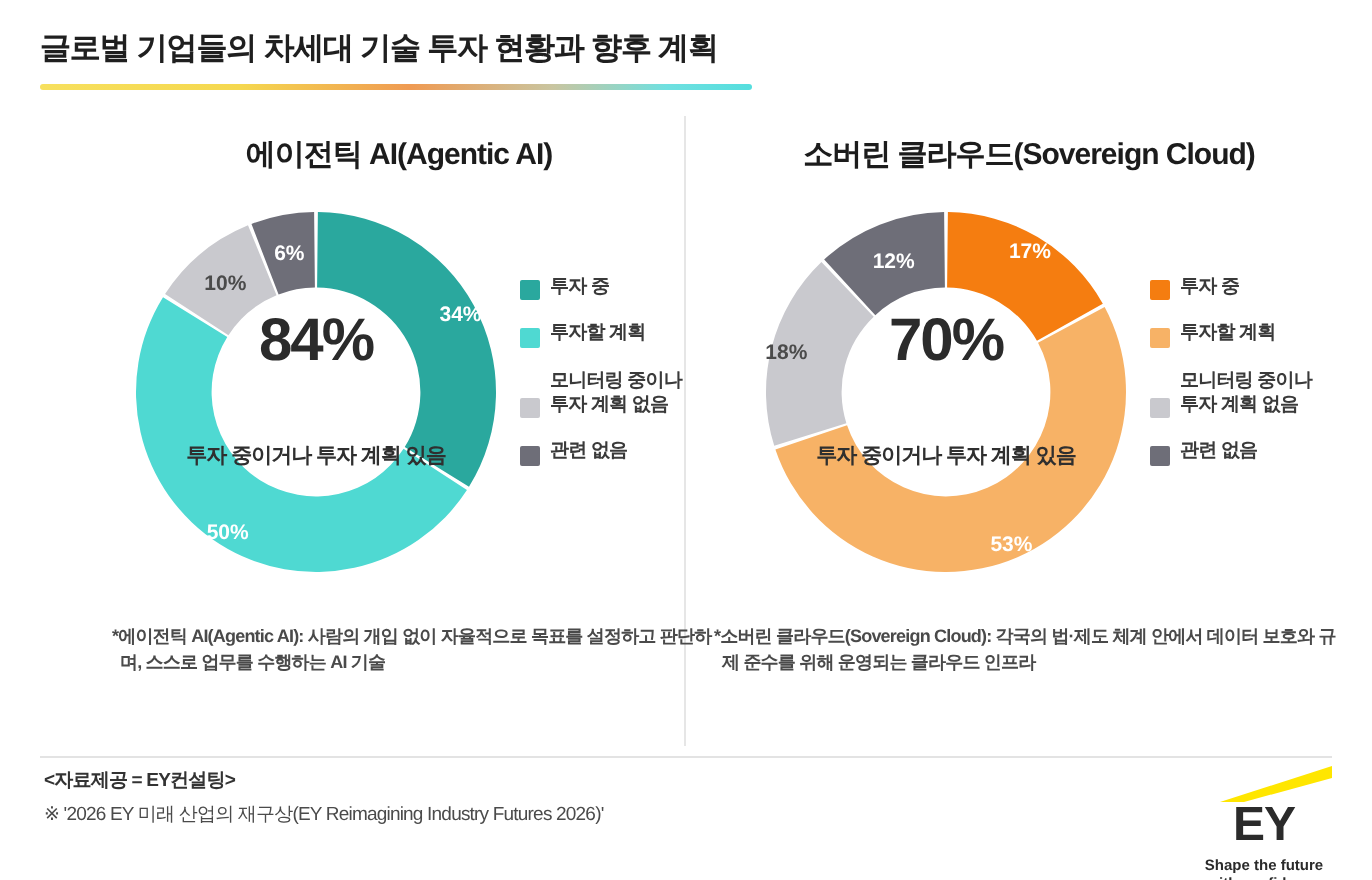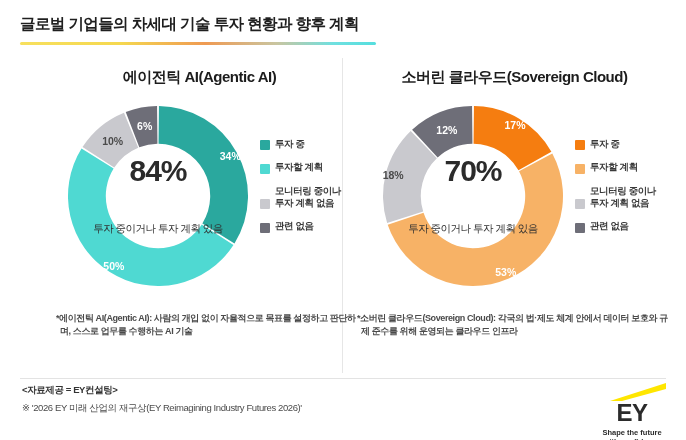--- a/index.html
+++ b/index.html
@@ -62,21 +62,21 @@
     display: flex; flex-direction: column; align-items: center; justify-content: center;
     pointer-events: none;
     gap: 33px;
   }
   .donut-big {
     font-size: 30px; font-weight: bold; color: #2b2b2b;
     line-height: 1.0; letter-spacing: -1px;
   }
   .donut-sub {
     margin-top: 3px;
-    font-size: 10.5px; font-weight: normal; color: #2f2f2f;
+    font-size: 10.5px; font-weight: bold; color: #2f2f2f;
     line-height: 1.25; text-align: center; letter-spacing: -0.5px;
     white-space: nowrap;
   }
   .slice-label {
     font-size: 10.5px; font-weight: bold;
     fill: #ffffff;
     font-family: "Liberation Sans", "DejaVu Sans", sans-serif;
   }
   .slice-label.dark { fill: #4b4b4b; }
 

